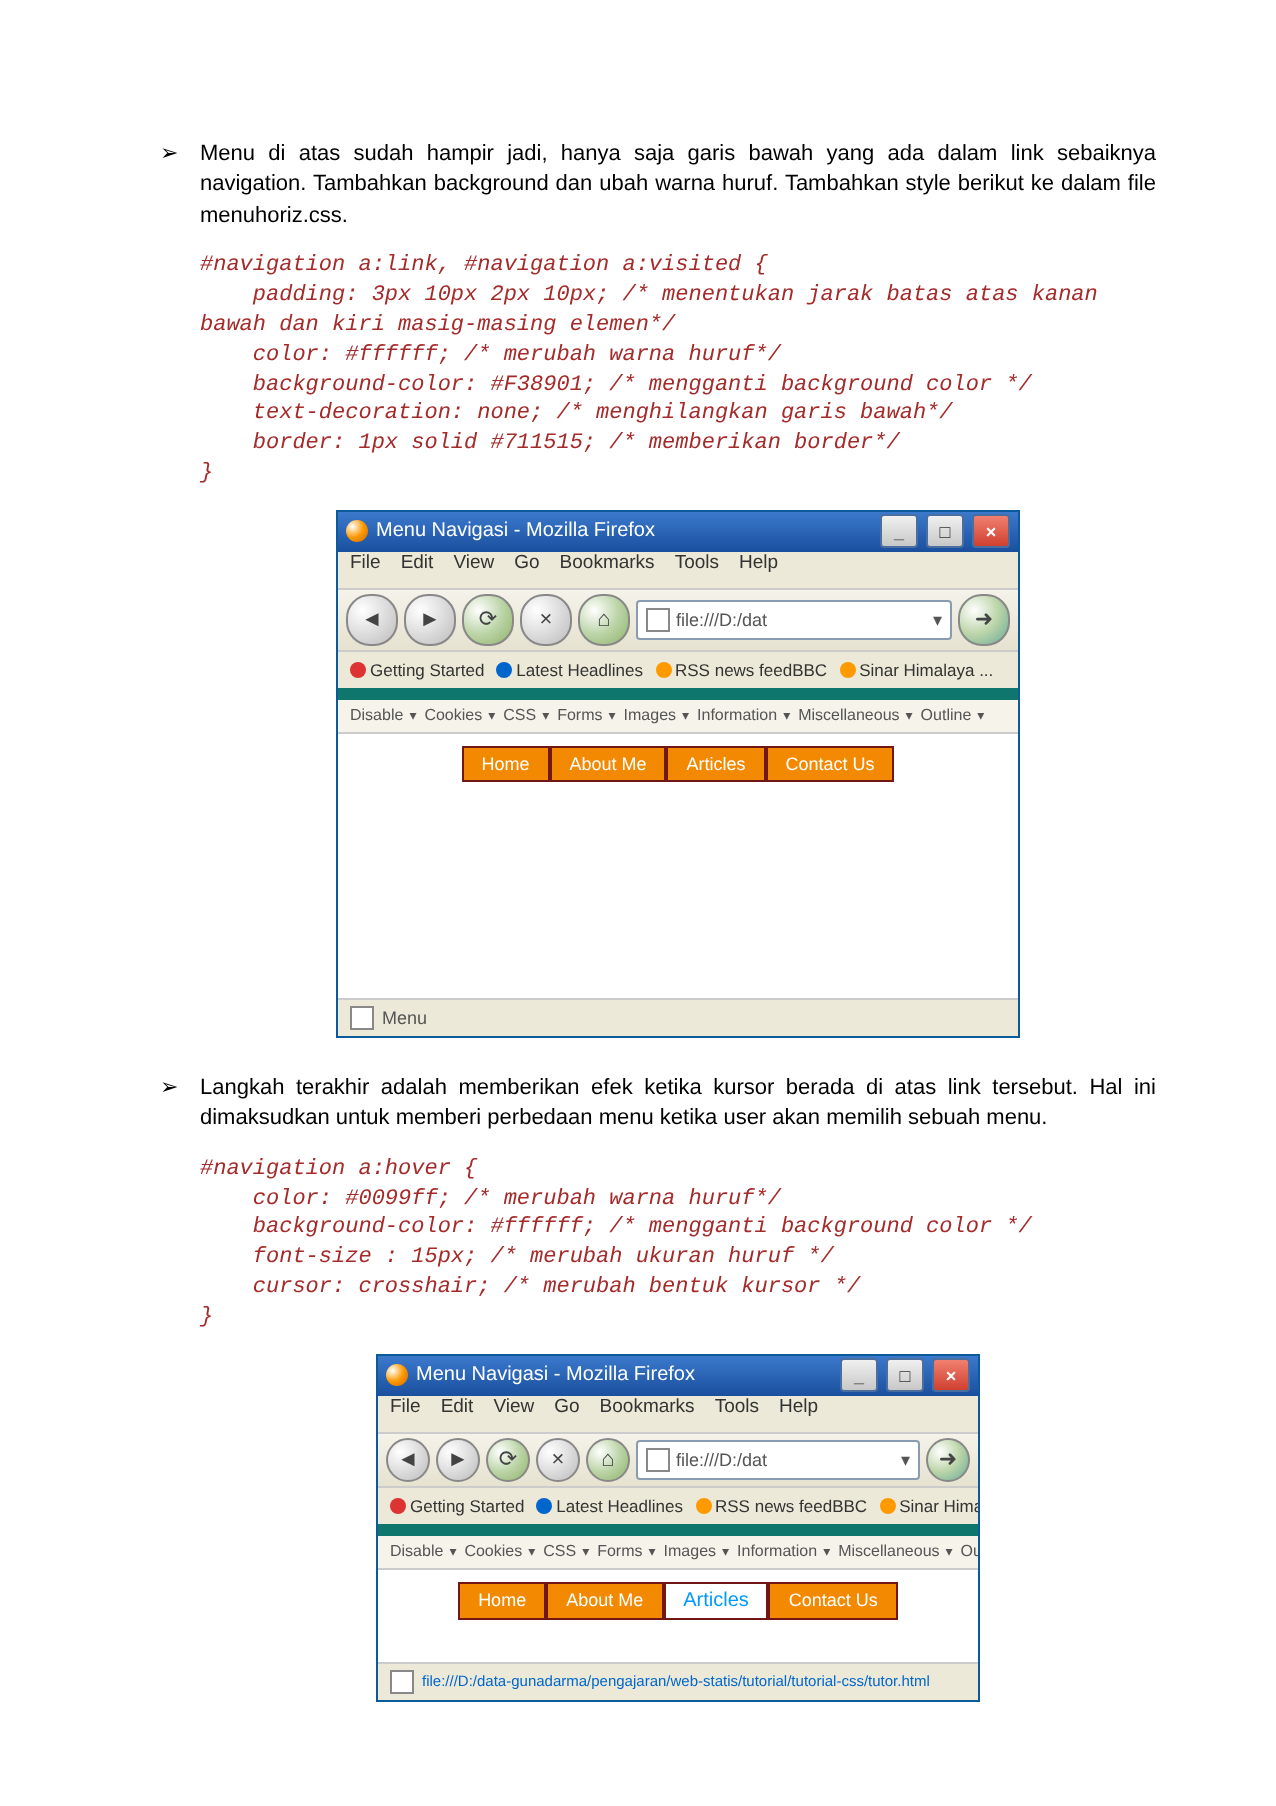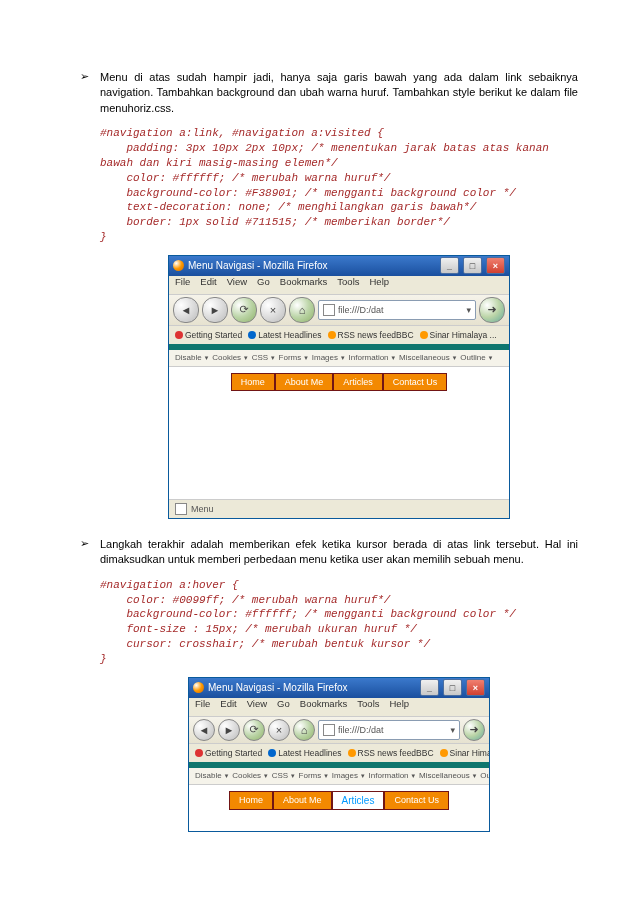--- a/index.html
+++ b/index.html
@@ -347,14 +347,18 @@
       <span class="dev">Outline</span>
     </div>
     <div class="ff-stage short">
       <div class="nav-menu">
         <span class="nav-item">Home</span>
         <span class="nav-item">About Me</span>
         <span class="nav-item hover">Articles</span>
         <span class="nav-item">Contact Us</span>
       </div>
     </div>
+    <div class="ff-status">
+      <span class="page-icon"></span>
+      <span class="long">file:///D:/data-gunadarma/pengajaran/web-statis/tutorial/tutorial-css/tutor.html</span>
+    </div>
   </div>
 </div>
 
 </body></html>

